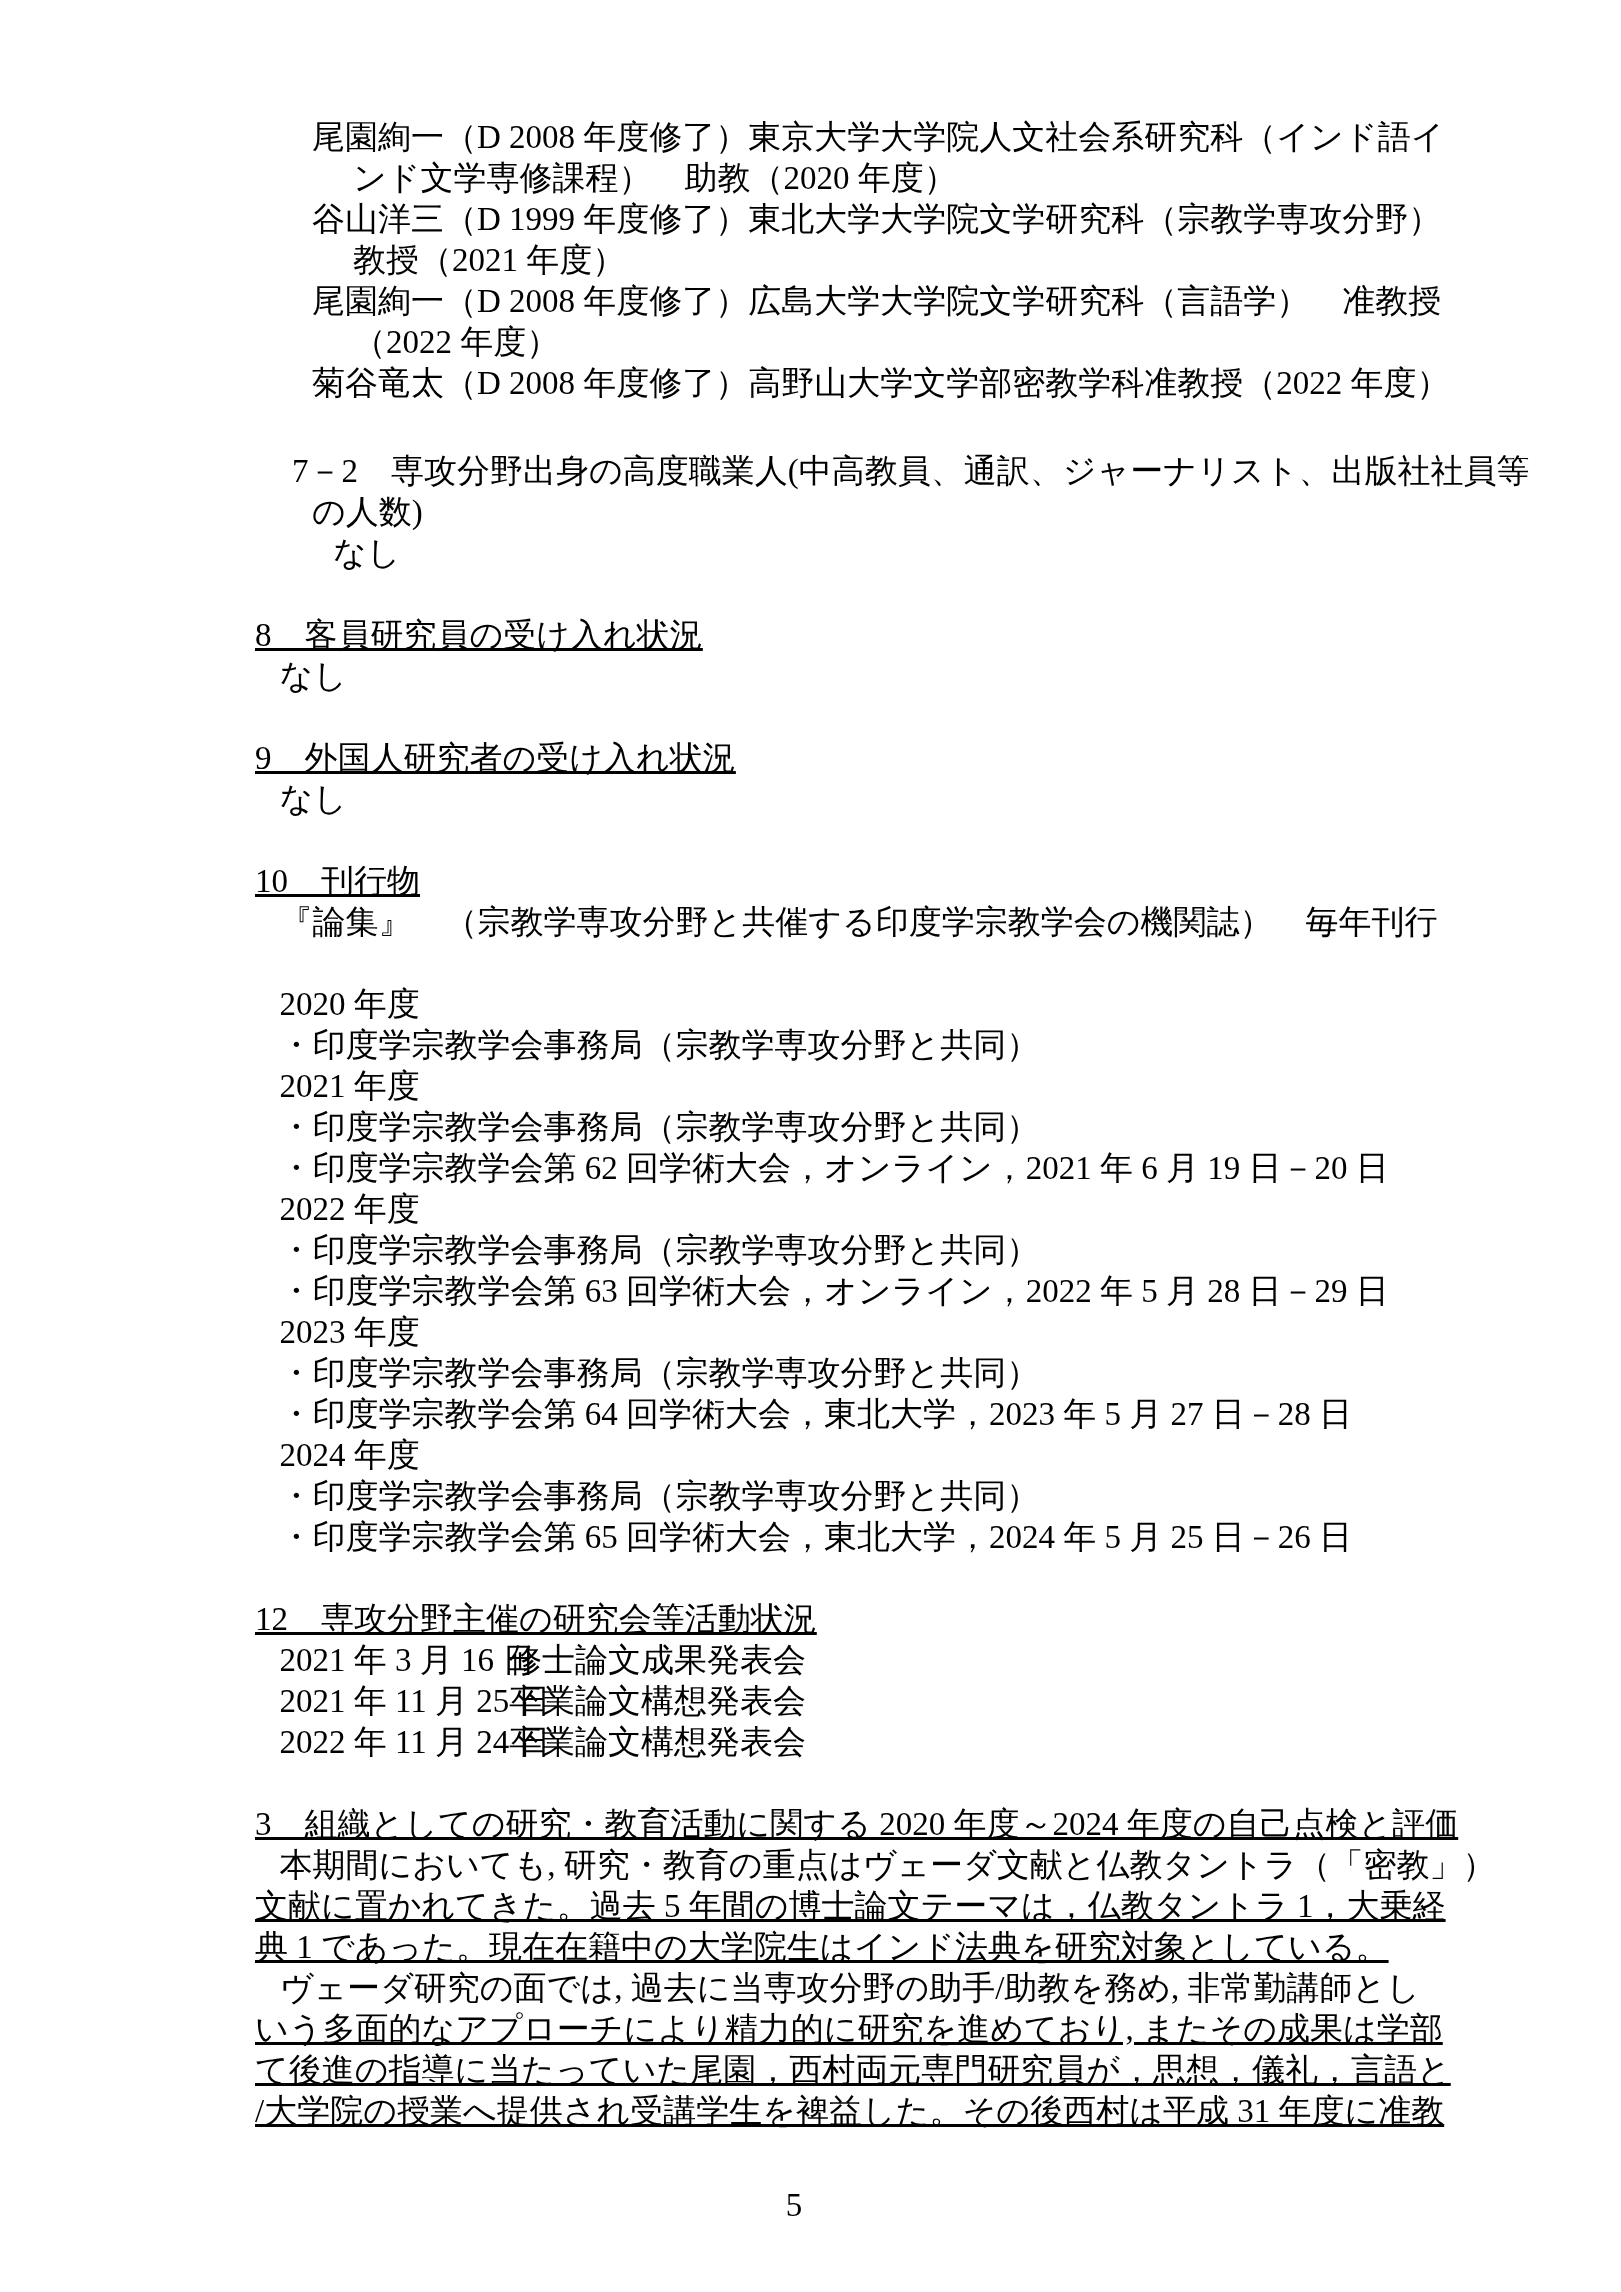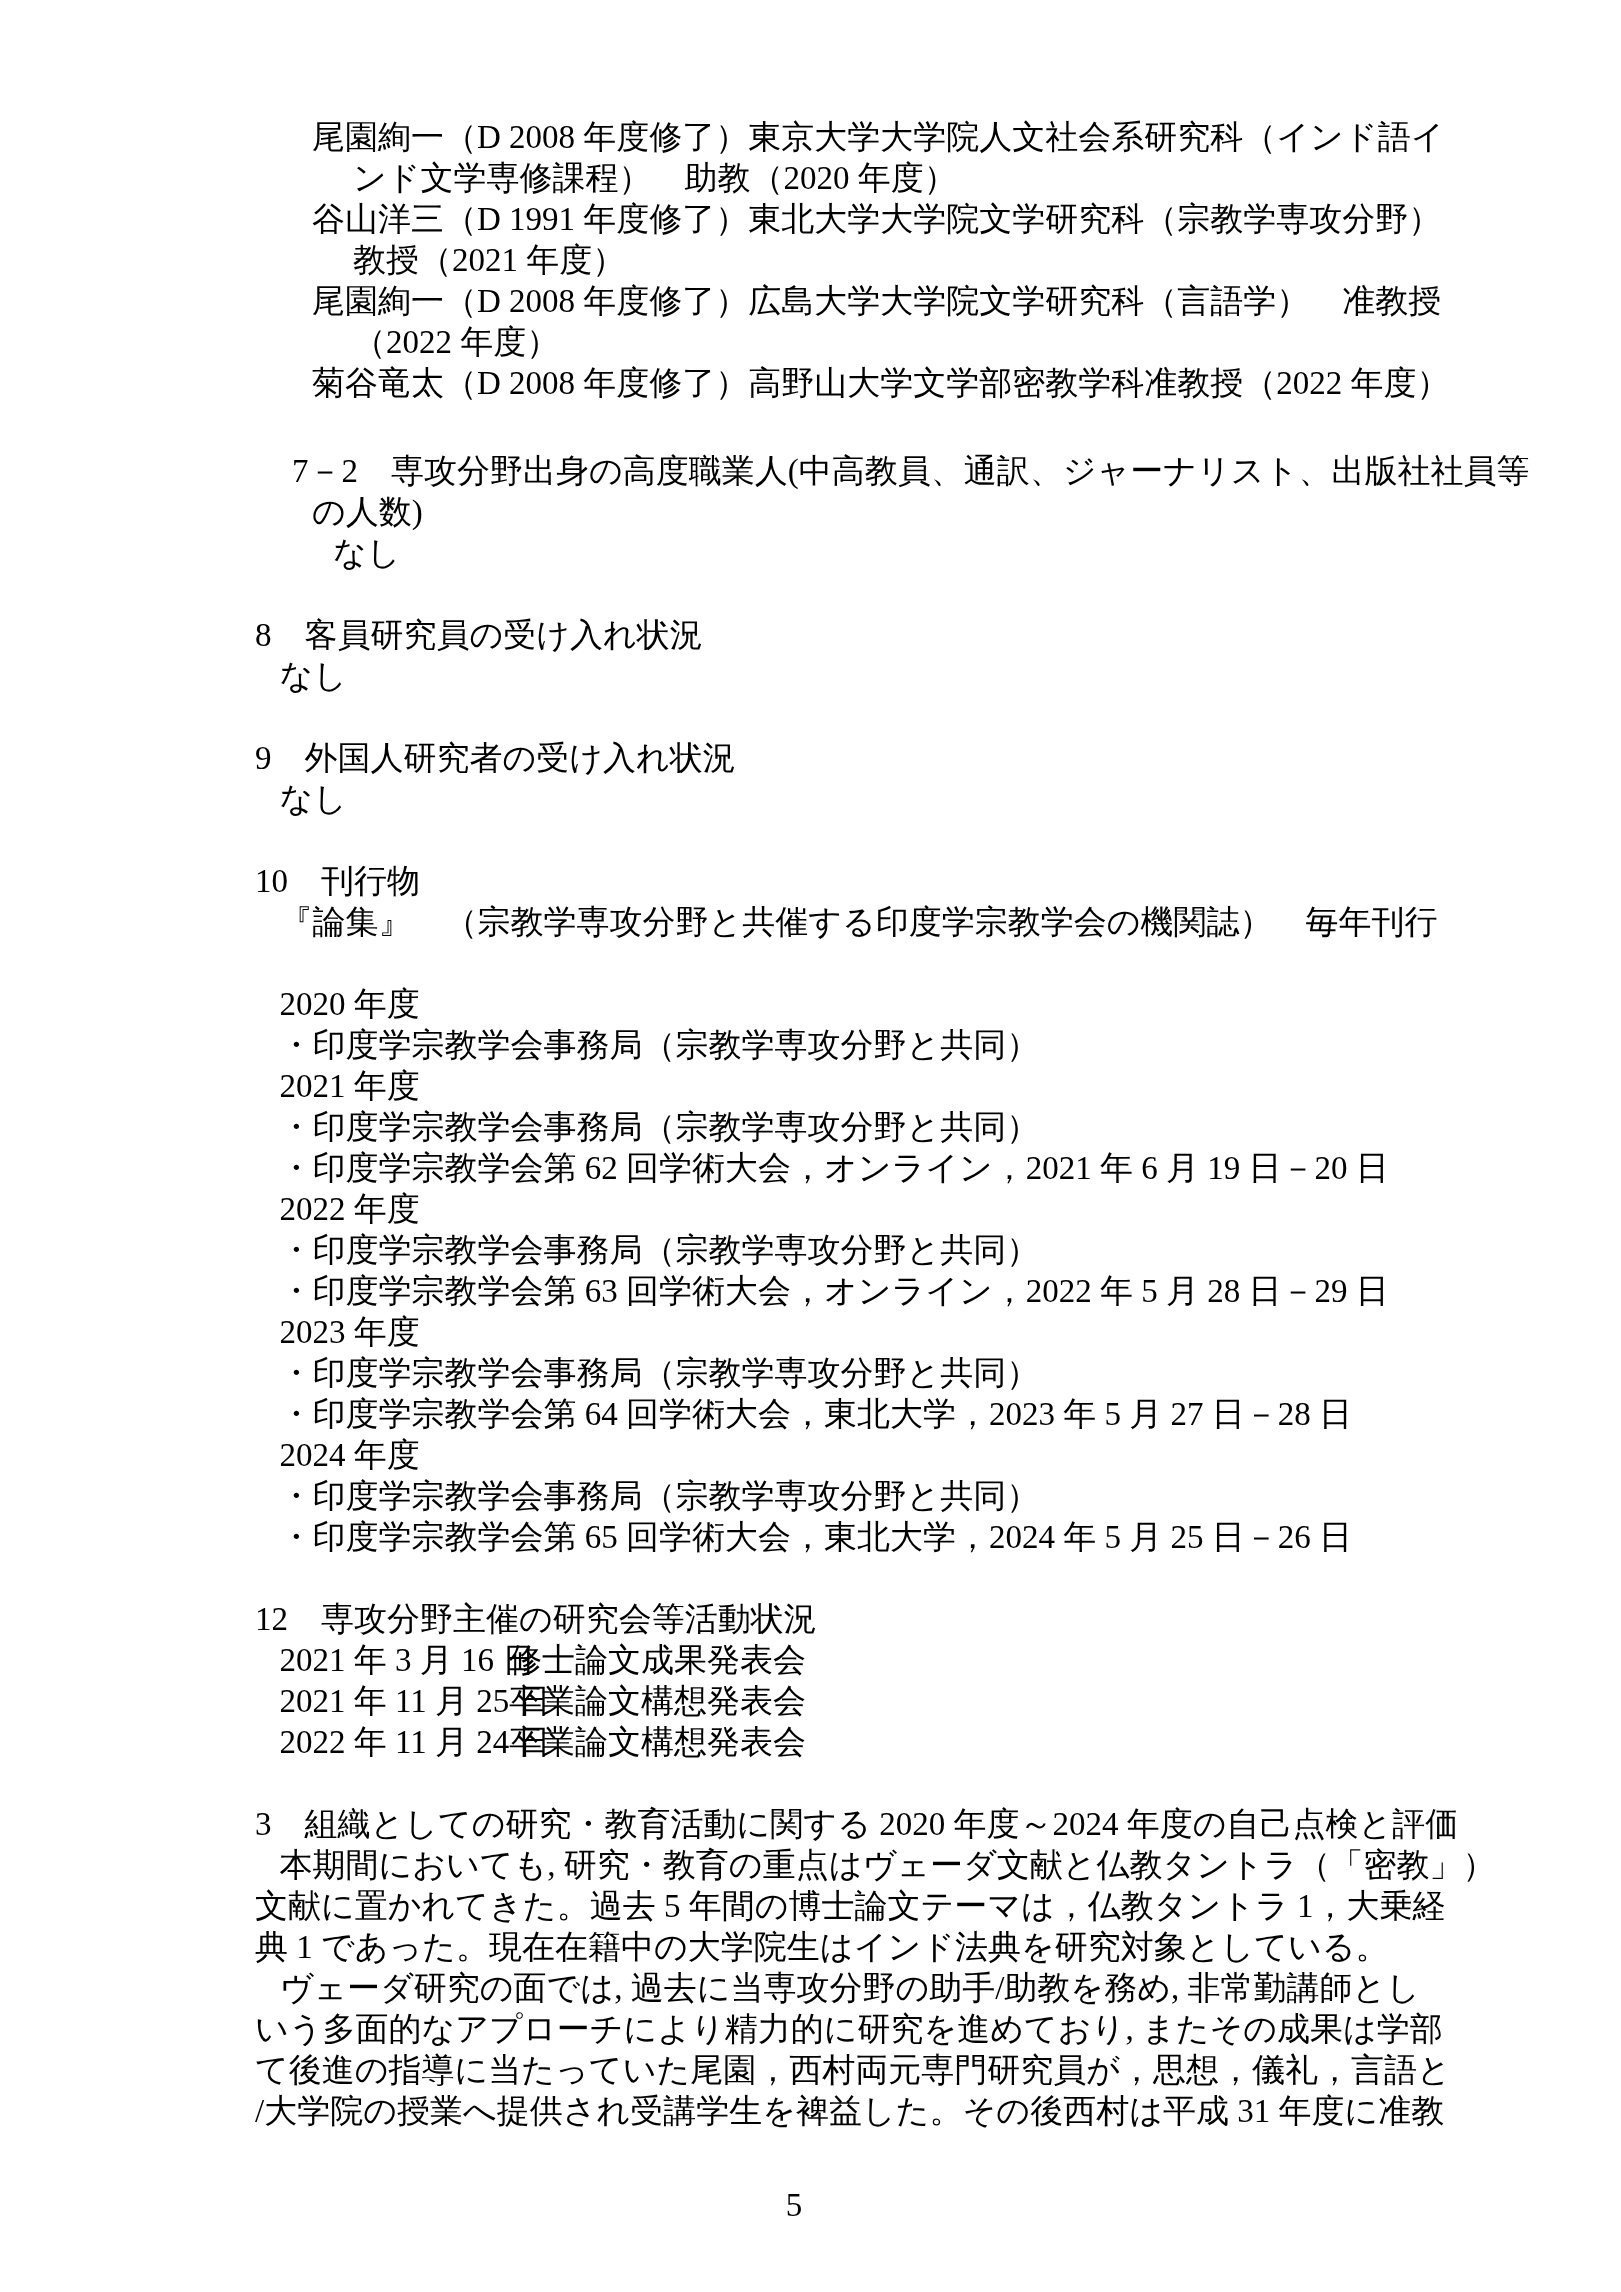--- a/index.html
+++ b/index.html
@@ -28,21 +28,21 @@
     top: 110px;
     width: 1117px;
     font-size: 33px;
     line-height: 41px;
   }
   .line {
     position: relative;
     height: 41px;
     white-space: pre;
   }
-  .ind0 { padding-left: 0px; }
+  .ind0 { padding-left: 0px; text-decoration: underline; }
   .ind1 { padding-left: 24.5px; }
   .ind2 { padding-left: 37px; margin-top: 6px; }
   .ind3 { padding-left: 57px; }
   .ind4 { padding-left: 78px; }
   .ind5 { padding-left: 98px; }
   .col2 {
     position: absolute;
     left: 218px;
     top: 0;
     white-space: pre;
@@ -58,21 +58,21 @@
     line-height: 41px;
   }
 </style>
 </head>
 <body>
 
 <div class="page">
   <div class="text-block">
       <div class="line ind3"><span>尾園絢一（D 2008 年度修了）東京大学大学院人文社会系研究科（インド語イ</span></div>
       <div class="line ind5"><span>ンド文学専修課程）　助教（2020 年度）</span></div>
-      <div class="line ind3"><span>谷山洋三（D 1991 年度修了）東北大学大学院文学研究科（宗教学専攻分野）</span></div>
+      <div class="line ind3"><span>谷山洋三（D 1999 年度修了）東北大学大学院文学研究科（宗教学専攻分野）</span></div>
       <div class="line ind5"><span>教授（2021 年度）</span></div>
       <div class="line ind3"><span>尾園絢一（D 2008 年度修了）広島大学大学院文学研究科（言語学）　准教授</span></div>
       <div class="line ind5"><span>（2022 年度）</span></div>
       <div class="line ind3"><span>菊谷竜太（D 2008 年度修了）高野山大学文学部密教学科准教授（2022 年度）</span></div>
       <div class="line ind0"><span></span></div>
       <div class="line ind2"><span>7－2　専攻分野出身の高度職業人(中高教員、通訳、ジャーナリスト、出版社社員等</span></div>
       <div class="line ind3"><span>の人数)</span></div>
       <div class="line ind4"><span>なし</span></div>
       <div class="line ind0"><span></span></div>
       <div class="line ind0"><span>8　客員研究員の受け入れ状況</span></div>

